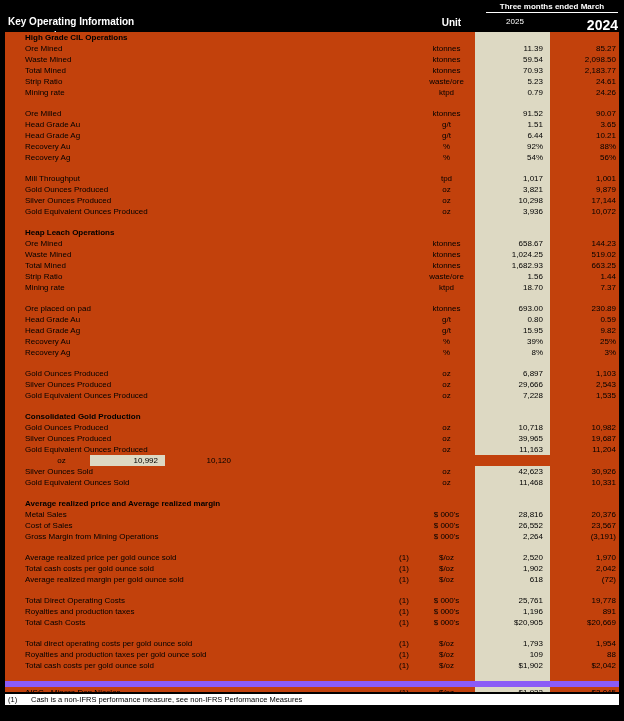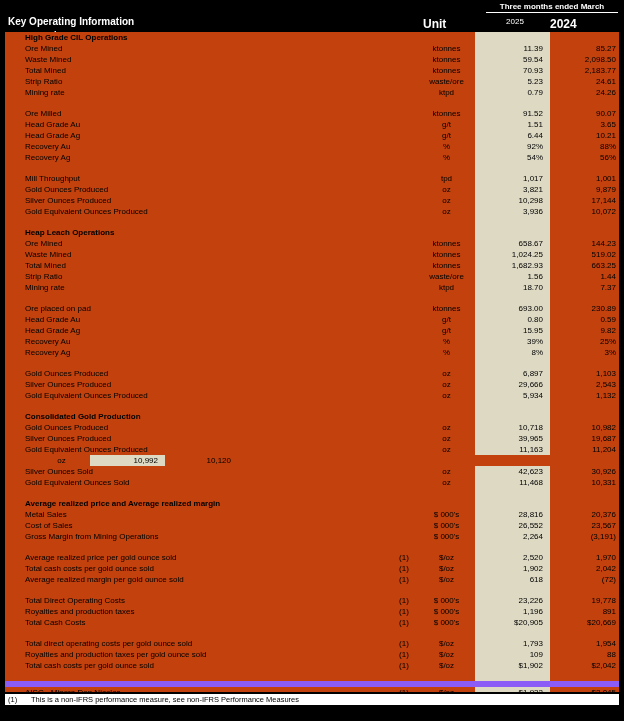--- a/index.html
+++ b/index.html
@@ -5,23 +5,23 @@
   * { margin:0; padding:0; box-sizing:border-box; }
   html,body { background:#000; }
   body { font-family:"Liberation Sans", sans-serif; }
   .page { position:relative; width:624px; height:721px; background:#000; overflow:hidden; }
 
   
   .hdr { position:relative; height:32px; background:#000; color:#fff; }
   .hdr .period { position:absolute; top:2px; left:486px; width:132px; text-align:center;
                  font-size:8px; font-weight:bold; border-bottom:1px solid #fff; padding-bottom:1px; }
   .hdr .title { position:absolute; top:16px; left:8px; font-size:10px; font-weight:bold; }
-  .hdr .unit-h { position:absolute; top:17px; left:423px; width:57px; font-size:12px; font-weight:bold; }
+  .hdr .unit-h { position:absolute; top:17px; left:423px; width:57px; text-align:center; font-size:10px; font-weight:bold; }
   .hdr .y25-h { position:absolute; top:17px; left:480px; width:70px; text-align:center; font-size:8px; font-weight:normal; }
-  .hdr .y24-h { position:absolute; top:17px; left:550px; width:68px; text-align:left; font-size:12px; font-weight:bold; }
+  .hdr .y24-h { position:absolute; top:17px; left:550px; width:68px; text-align:right; font-size:14px; font-weight:bold; }
   .hdr .subtitle { position:absolute; top:30px; left:25px; font-size:9px; font-weight:bold;
                    border-bottom:2px solid #701a75; padding-bottom:1px; padding-right:6px; }
 
   
   .tbl { position:relative; margin:0 5px; background:#c2410c; }
   .row { display:flex; height:11px; line-height:11px; font-size:8px; color:#000; }
   .row.spacer { height:10px; }
   .c { overflow:hidden; white-space:nowrap; }
   .c.label { flex:1 1 auto; padding-left:20px; }
   .c.note  { width:28px; text-align:center; }
@@ -280,22 +280,22 @@
         <div class="c label">Silver Ounces Produced</div>
         <div class="c note"></div>
         <div class="c unit">oz</div>
         <div class="c v25">29,666</div>
         <div class="c v24">2,543</div>
       </div>
       <div class="row data">
         <div class="c label">Gold Equivalent Ounces Produced</div>
         <div class="c note"></div>
         <div class="c unit">oz</div>
-        <div class="c v25">5,934</div>
-        <div class="c v24">1,132</div>
+        <div class="c v25">7,228</div>
+        <div class="c v24">1,535</div>
       </div>
       <div class="row spacer">
         <div class="c label"></div>
         <div class="c note"></div>
         <div class="c unit"></div>
         <div class="c v25"></div>
         <div class="c v24"></div>
       </div>
       <div class="row section">
         <div class="c label">Consolidated Gold Production</div>
@@ -412,21 +412,21 @@
         <div class="c label"></div>
         <div class="c note"></div>
         <div class="c unit"></div>
         <div class="c v25"></div>
         <div class="c v24"></div>
       </div>
       <div class="row data">
         <div class="c label">Total Direct Operating Costs</div>
         <div class="c note">(1)</div>
         <div class="c unit">$ 000's</div>
-        <div class="c v25">23,226</div>
+        <div class="c v25">25,761</div>
         <div class="c v24">19,778</div>
       </div>
       <div class="row data">
         <div class="c label">Royalties and production taxes</div>
         <div class="c note">(1)</div>
         <div class="c unit">$ 000's</div>
         <div class="c v25">1,196</div>
         <div class="c v24">891</div>
       </div>
       <div class="row data">
@@ -475,16 +475,16 @@
         <div class="c label">AISC - Minera Don Nicolas</div>
         <div class="c note">(1)</div>
         <div class="c unit">$/oz</div>
         <div class="c v25">$1,932</div>
         <div class="c v24">$2,045</div>
       </div>
     </div>
 
   <div class="footbar">
     <span class="fn-marker">(1)</span>
-    <span class="fn-text">This is a non-IFRS performance measure, see non-IFRS Performance Measures</span>
+    <span class="fn-text">Cash is a non-IFRS performance measure, see non-IFRS Performance Measures</span>
   </div>
 
 </div>
 
 </body></html>

